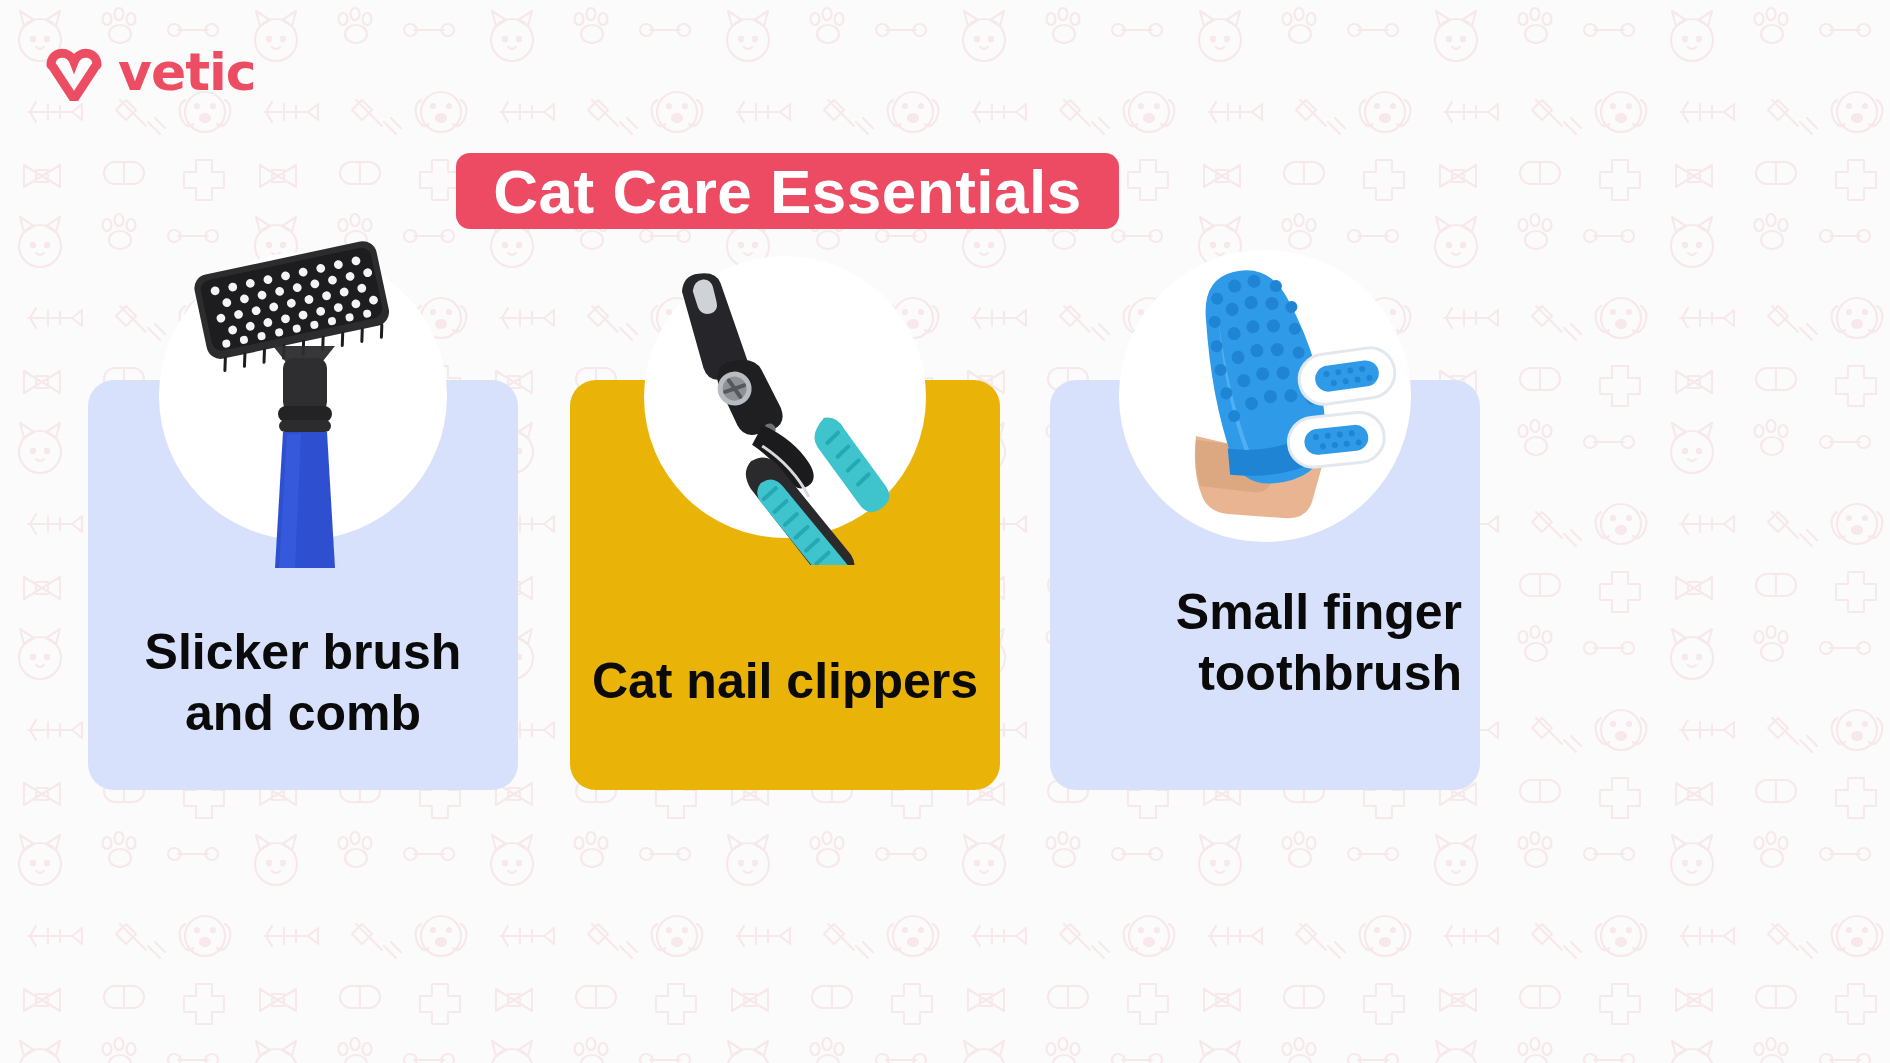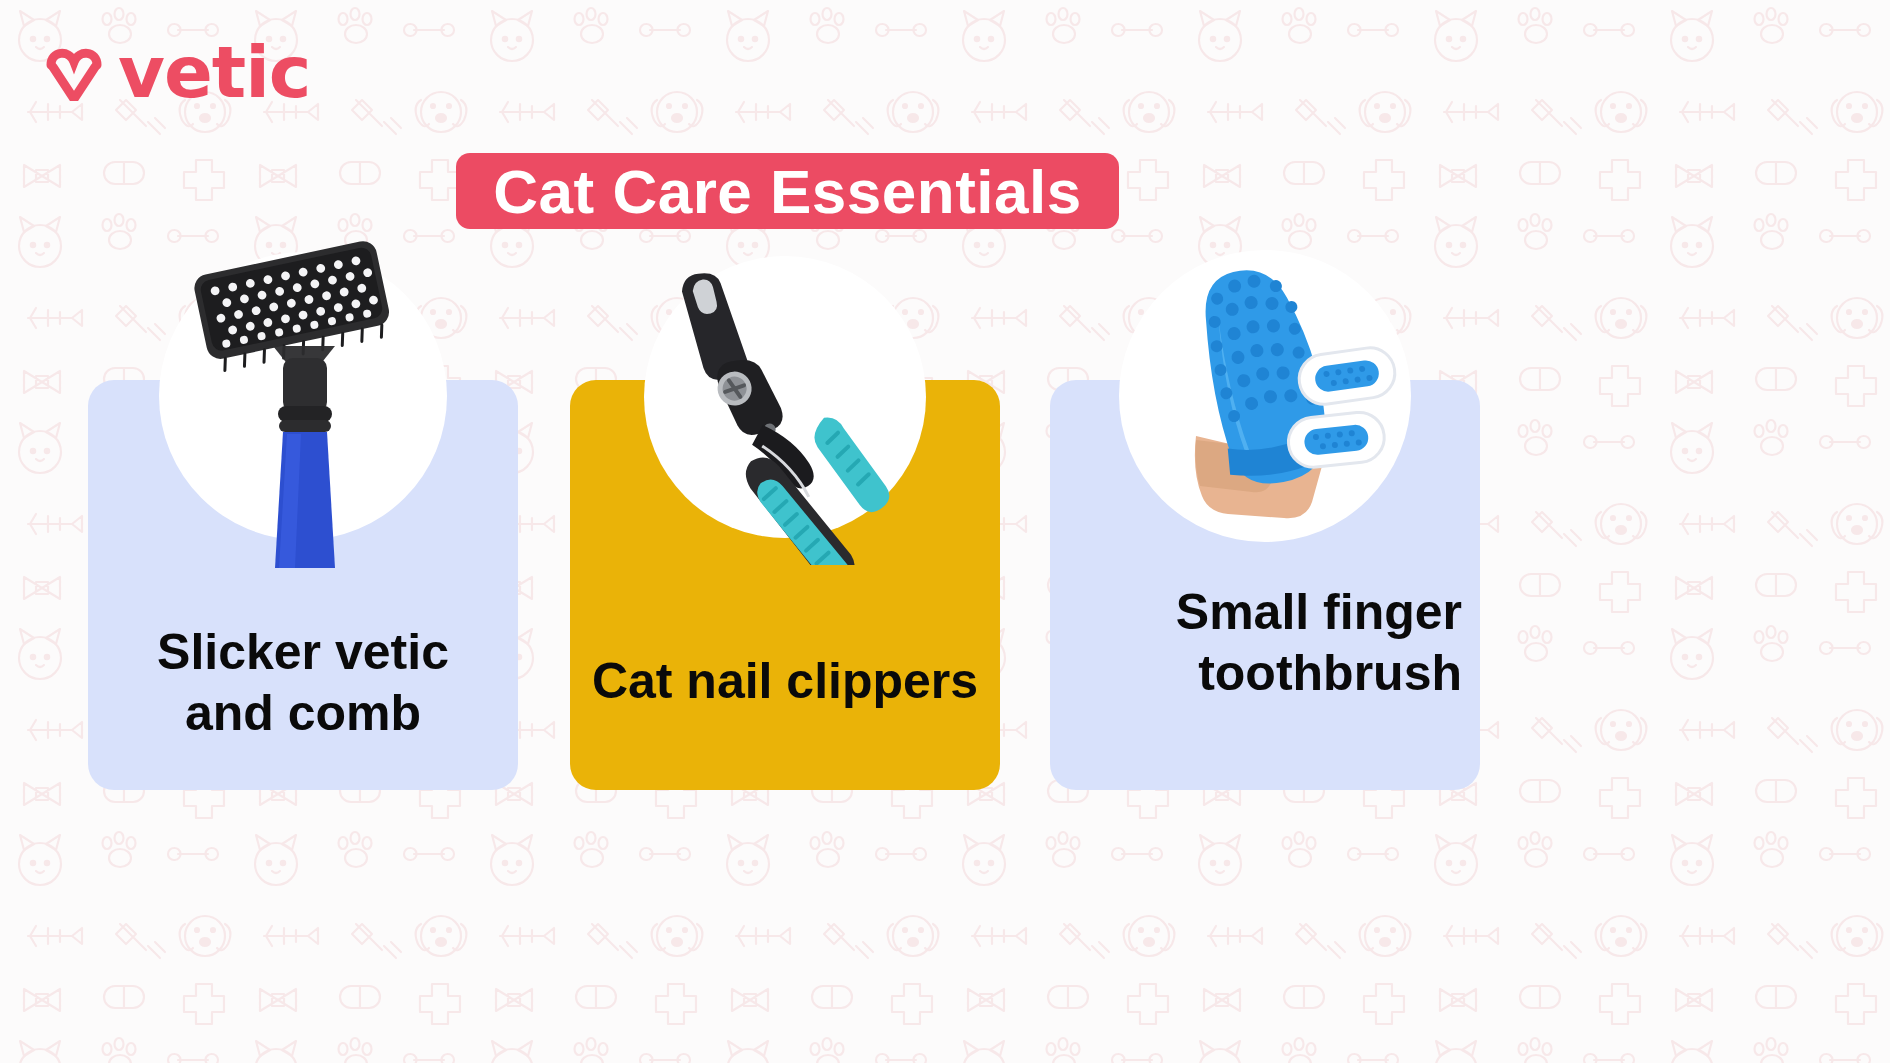--- a/index.html
+++ b/index.html
@@ -40,21 +40,21 @@
     align-items: center;
     gap: 14px;
     height: 72px;
   }
   #logo .mark {
     width: 60px;
     height: 58px;
     display: block;
   }
   #logo .wordmark {
-    font-size: 72px;
+    font-size: 52px;
     font-weight: 700;
     letter-spacing: -1px;
     color: #ed4d63;
     line-height: 1;
     font-family: "DejaVu Sans", sans-serif;
   }
 
   
   #title-banner {
     position: absolute;
@@ -279,21 +279,21 @@
       <path d="M130 108 L146 128 L176 128 L192 108 Z" fill="#2c2c2e" opacity="0.95"></path>
       <rect x="140" y="120" width="44" height="54" rx="10" fill="#2e2e30"></rect>
 
       <rect x="135" y="168" width="54" height="16" rx="8" fill="#232325"></rect>
       <rect x="136" y="182" width="52" height="12" rx="6" fill="#2c2c2e"></rect>
 
       <path d="M140 194 L184 194 L192 330 L132 330 Z" fill="#2d4fd0"></path>
       <path d="M144 196 L158 196 L152 330 L136 330 Z" fill="#3a5ce0" opacity="0.75"></path>
     </svg>
 
-    <div class="card-label">Slicker vetic and comb</div>
+    <div class="card-label">Slicker brush and comb</div>
   </div>
 
   <div class="card pink" id="card-2">
     <div class="notch"></div>
 
     <svg class="product" id="product-2" viewBox="0 0 330 310" aria-hidden="true">
       <g transform="rotate(18 165 150)">
 
         <path d="M42 52 q-14 6 -10 22 l44 66 q8 11 20 6 l16 -8 q10 -6 4 -18 l-50 -66 q-8 -10 -24 -2 Z" fill="#26262a"></path>
         <path d="M48 56 q-8 4 -6 14 l10 14 q6 7 14 2 q7 -5 2 -13 l-8 -13 q-5 -7 -12 -4 Z" fill="#cfd2d6"></path>

